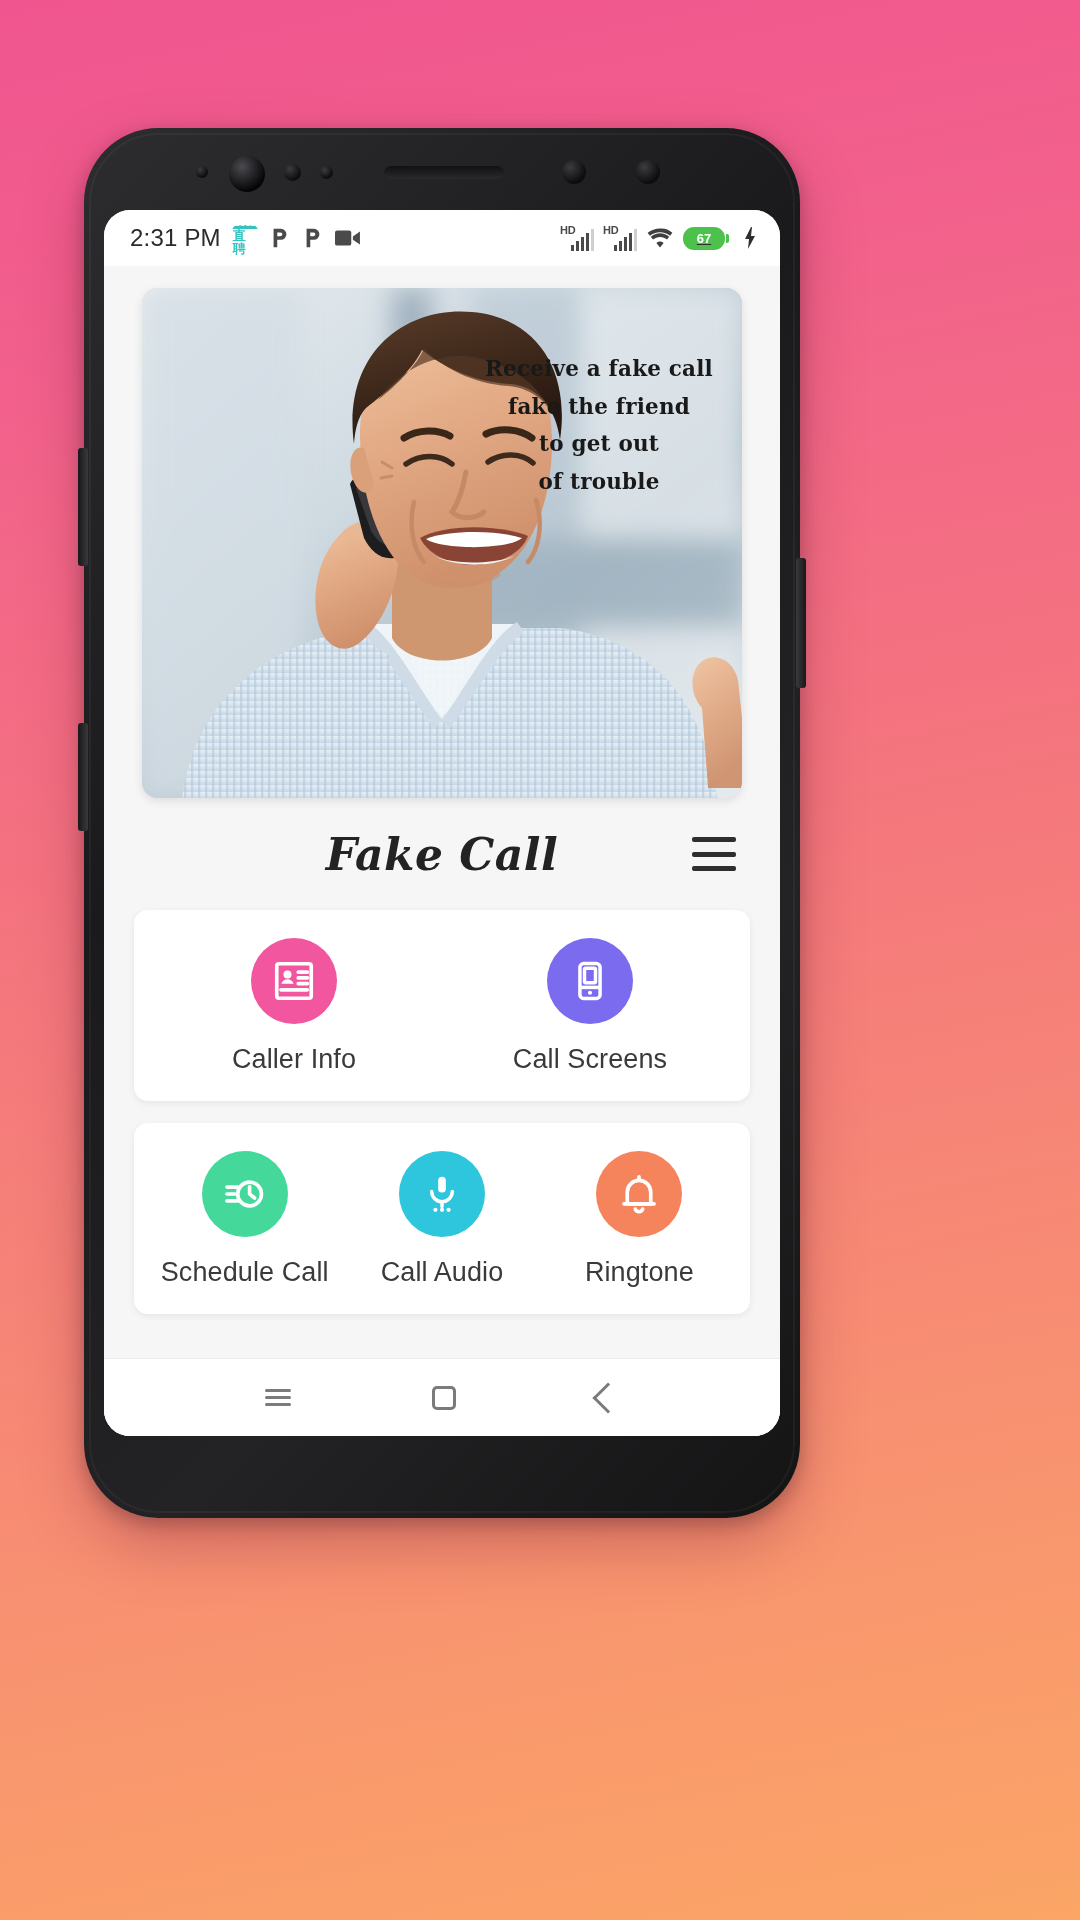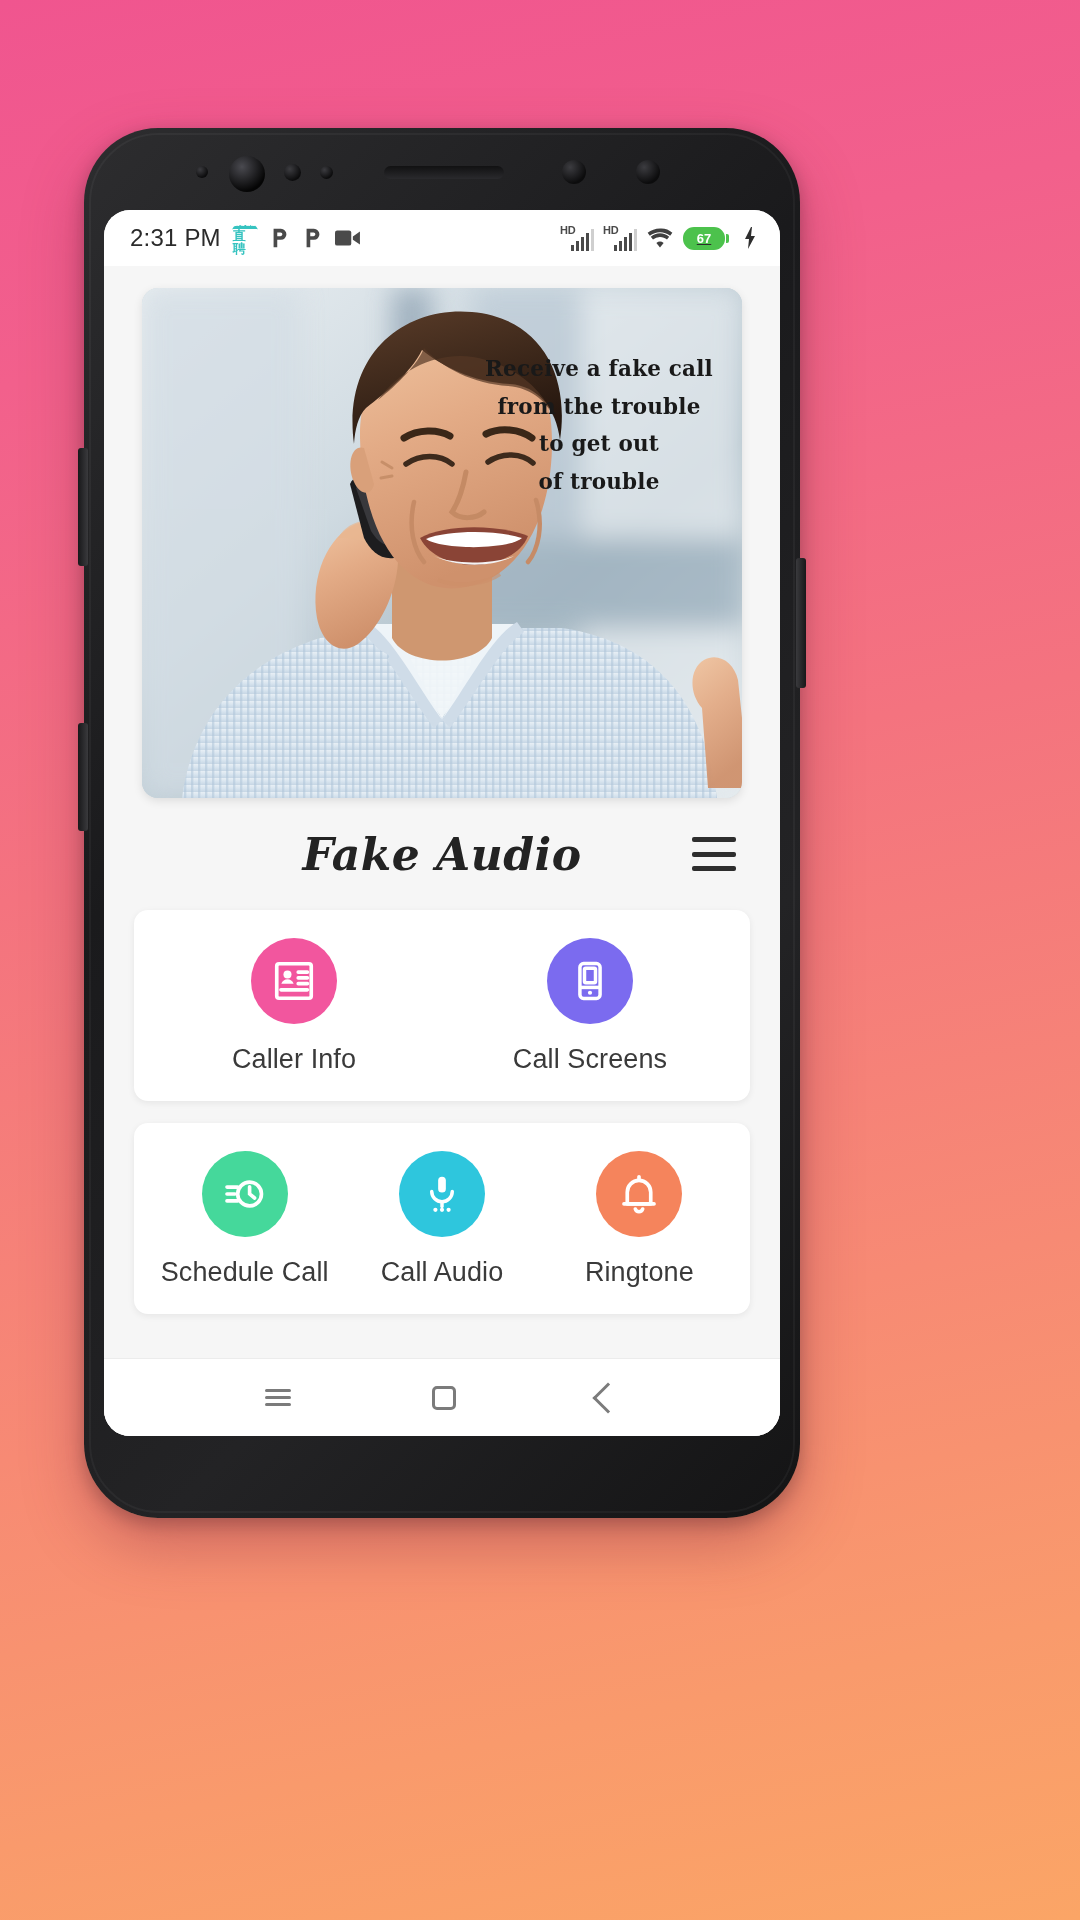--- a/index.html
+++ b/index.html
@@ -418,29 +418,29 @@
               <path d="M394 212 C 402 238, 396 262, 386 274" stroke="#c68b66" stroke-width="4.5" fill="none" stroke-linecap="round"></path>
 
               <path d="M296 292 C 316 300, 344 296, 358 286" stroke="#cd9069" stroke-width="4" fill="none" opacity=".6"></path>
 
               <path d="M560 420 C 546 404, 548 380, 562 372 C 576 364, 592 374, 596 392
                        L600 430 L600 500 L566 500 Z" fill="url(#skin)" opacity=".95"></path>
             </svg>
 
             <div class="hero-caption">
               <div>Receive a fake call</div>
-              <div>from the trouble</div>
+              <div>fake the friend</div>
               <div>to get out</div>
               <div>of trouble</div>
             </div>
           </div>
         </div>
 
         <div class="title-row">
-          <span class="app-title">Fake Audio</span>
+          <span class="app-title">Fake Call</span>
           <div class="menu-btn">
             <span></span>
               <span></span>
               <span></span>
           </div>
         </div>
 
         <div class="cards">
 
           <div class="card">

